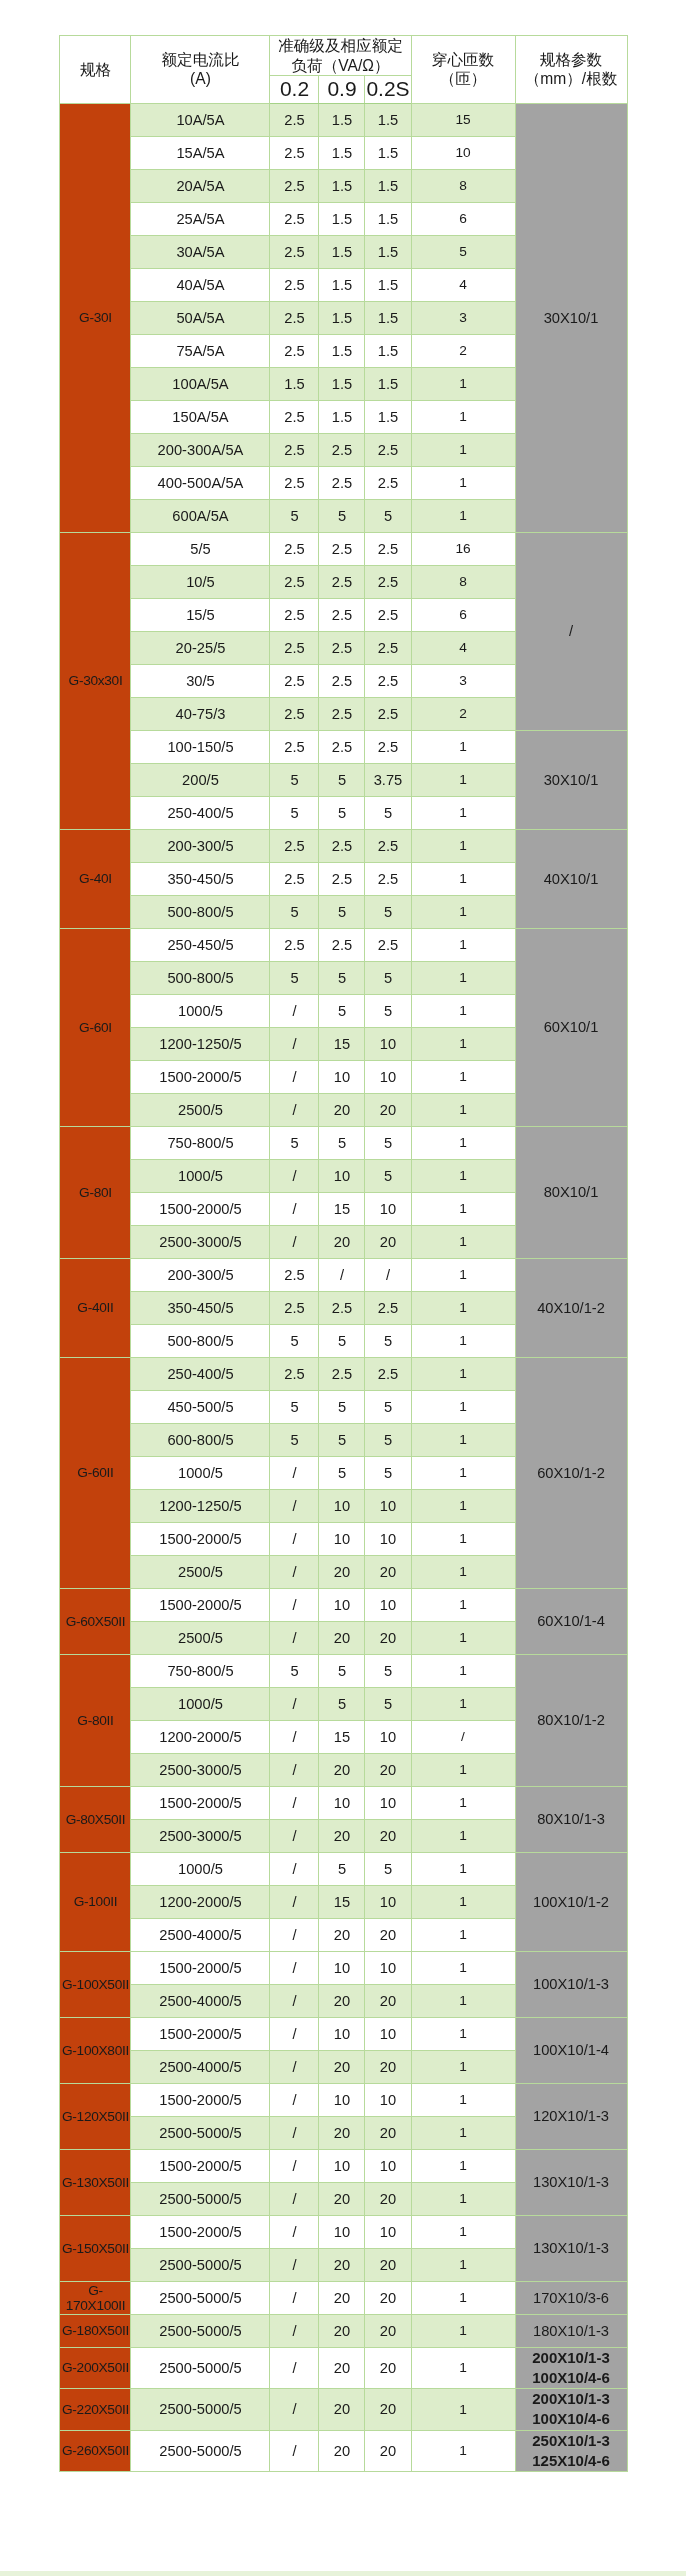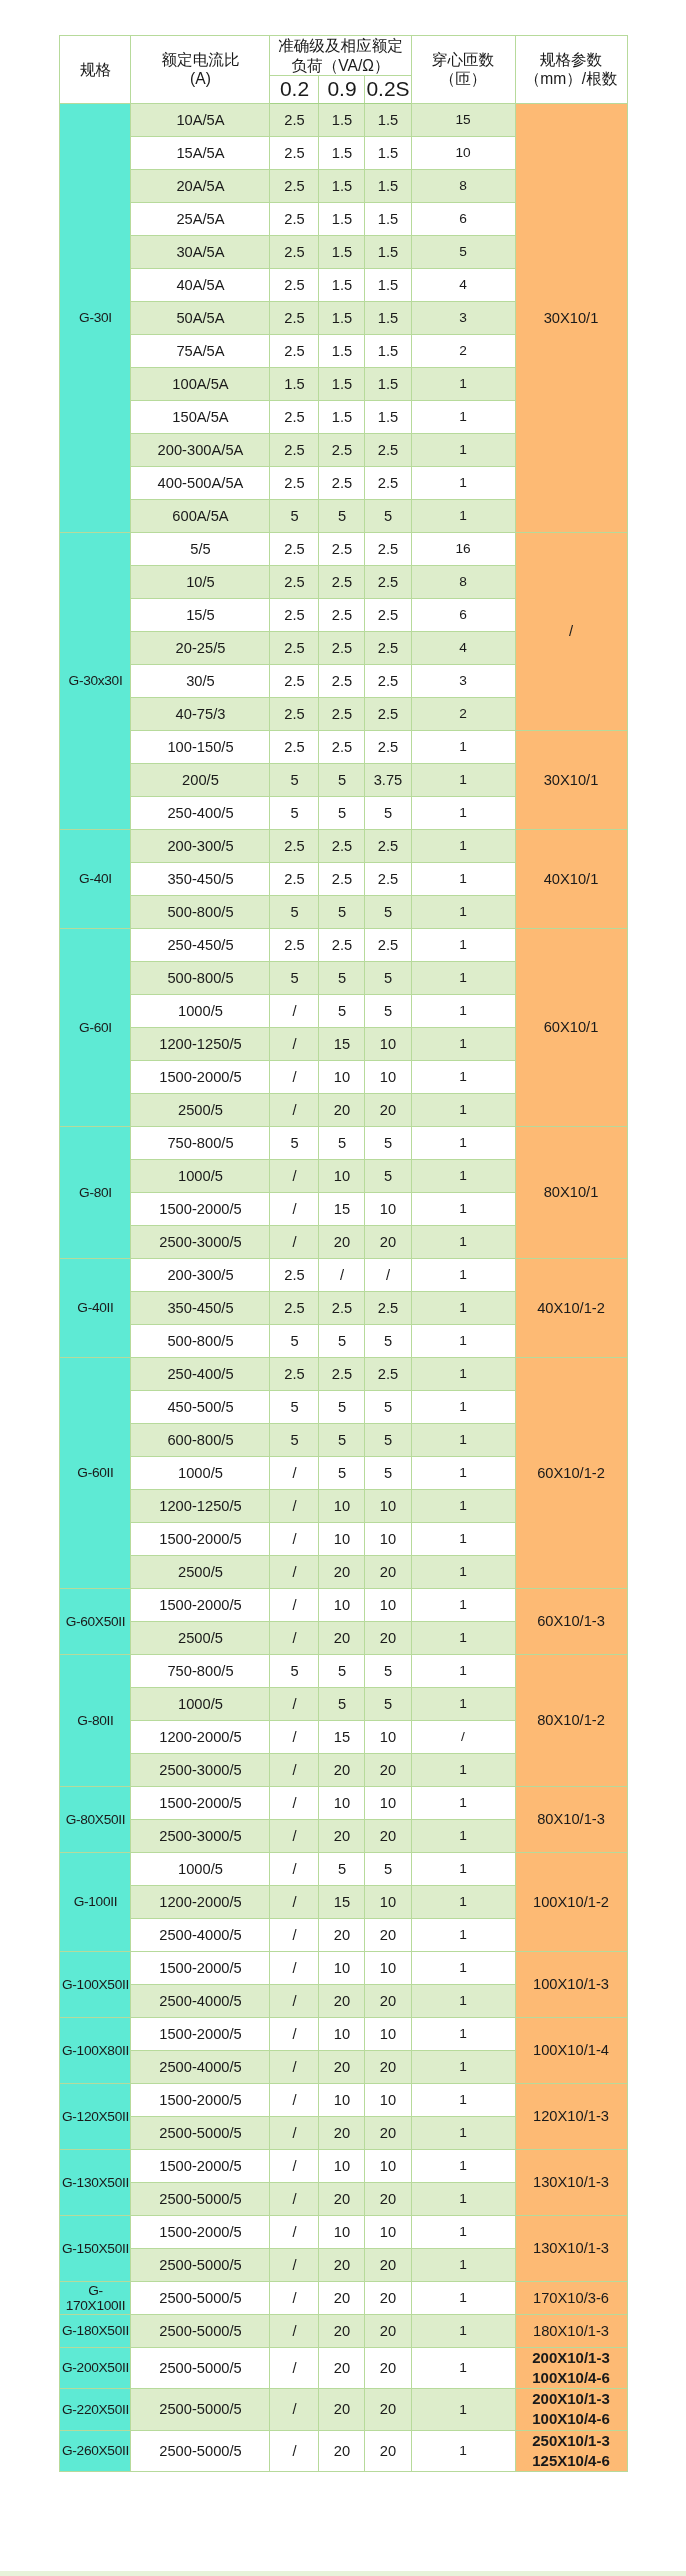--- a/index.html
+++ b/index.html
@@ -15,23 +15,23 @@
   .page{width:687px;height:2576px;position:relative;background:#fff;overflow:hidden;}
   .banner{height:66px;background:var(--banner-green);display:flex;align-items:center;justify-content:center;}
   .banner h1{color:#fff;font-size:41px;font-weight:bold;letter-spacing:3.7px;text-shadow:1.8px 2.7px 2.7px rgba(50,90,50,.28);}
   table.spec-table{width:568px;margin:35px auto 0;border-collapse:collapse;table-layout:fixed;border:1.8px solid var(--section-green);}
   th,td{border:0.9px solid var(--border-green);text-align:center;vertical-align:middle;color:var(--text);}
   thead th{background:#fff;font-weight:normal;font-size:15.6px;line-height:1.25;}
   thead tr.h-main th{height:40px;}
   thead tr.h-sub th{height:27.5px;font-size:21px;}
   tbody td{height:33px;font-size:14.7px;background:#fff;}
   tbody td.g{background:var(--row-green);}
-  tbody td.spec{font-size:13.7px;letter-spacing:-0.3px;background:#5eead4;}
+  tbody td.spec{font-size:13.7px;letter-spacing:-0.3px;background:#c2410c;}
   tbody td.turns{font-size:13.7px;}
-  tbody td.busbar{font-size:14.7px;background:#fdba74;}
+  tbody td.busbar{font-size:14.7px;background:#a3a3a3;}
   tbody td.busbar.small{font-size:15px;font-weight:700;line-height:1.35;}
   tbody tr.sec-start td{border-top:1.8px solid var(--section-green);}
   thead tr.h-sub th{border-bottom:1.8px solid var(--section-green);}
   .bottom-strip{position:absolute;left:0;right:0;bottom:0;height:5.5px;background:var(--strip);}
 </style>
 </head>
 <body>
 
 <div class="page">
 
@@ -420,21 +420,21 @@
           <td class="turns g">1</td>
         </tr>
         <tr class="sec-start">
           <td rowspan="2" class="spec">G-60X50II</td>
           <td class="">1500-2000/5</td>
           <td class="">/</td>
           <td class="">10</td>
           <td class="">10</td>
           <td class="turns">1</td>
           <td rowspan="2" class="busbar">
-            <div>60X10/1-3</div>
+            <div>60X10/1-4</div>
           </td>
         </tr>
         <tr>
           <td class=" g">2500/5</td>
           <td class=" g">/</td>
           <td class=" g">20</td>
           <td class=" g">20</td>
           <td class="turns g">1</td>
         </tr>
         <tr class="sec-start">

